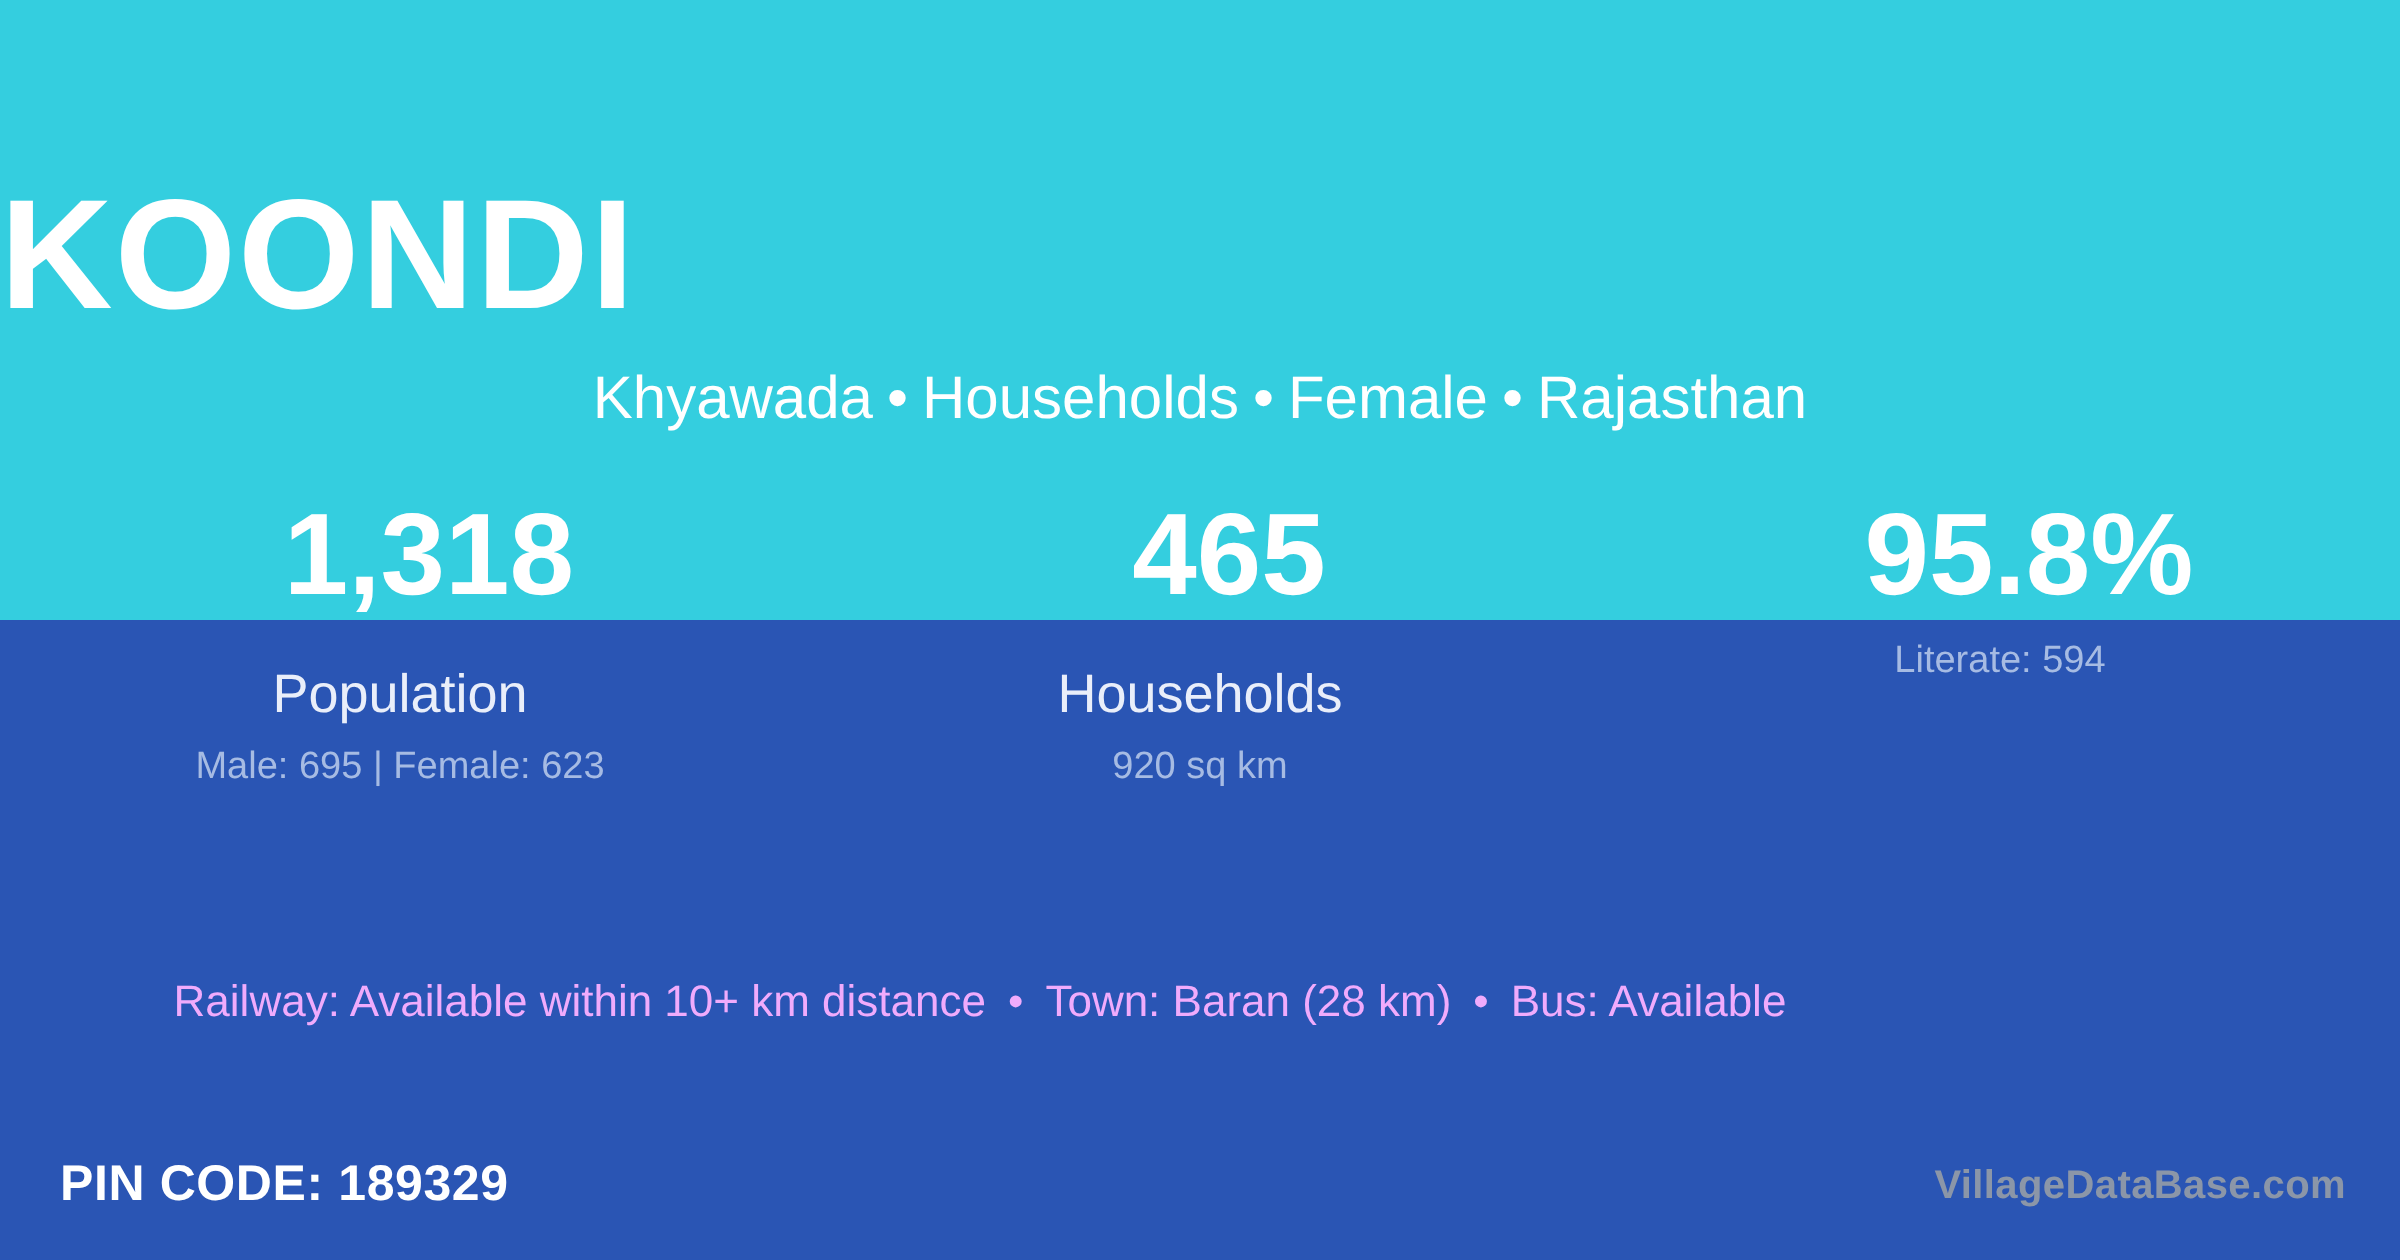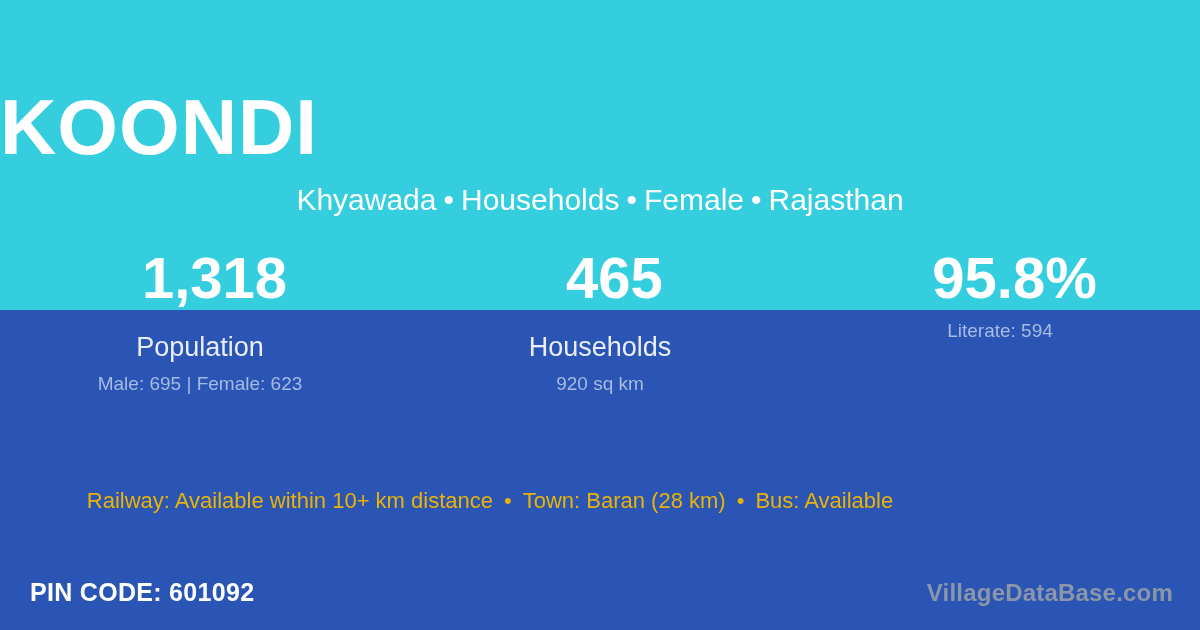--- a/index.html
+++ b/index.html
@@ -98,21 +98,21 @@
   }
   
   #infra-line {
     position: absolute;
     left: 0;
     top: 486px;
     width: 980px;
     text-align: center;
     font-size: 22px;
     font-weight: normal;
-    color: #eab308;
+    color: #f0abfc;
     line-height: 30px;
     white-space: nowrap;
   }
   #infra-line .sep {
     padding: 0 11px;
   }
   
   #pin-code {
     position: absolute;
     left: 30px;
@@ -121,21 +121,21 @@
     font-weight: bold;
     color: #ffffff;
     line-height: 30px;
     letter-spacing: 0.3px;
     white-space: nowrap;
   }
   #brand {
     position: absolute;
     right: 27px;
     top: 578px;
-    font-size: 24px;
+    font-size: 20px;
     font-weight: bold;
     color: #8b96a8;
     line-height: 30px;
     letter-spacing: 0.2px;
     white-space: nowrap;
   }
 </style>
 </head>
 <body>
 
@@ -167,17 +167,17 @@
       <div class="stat-value">95.8%</div>
       <div class="stat-sub">Literate: 594</div>
     </div>
 
   </div>
 
   <div id="infra-line">
     <span>Railway: Available within 10+ km distance</span><span class="sep">•</span><span>Town: Baran (28 km)</span><span class="sep">•</span><span>Bus: Available</span>
   </div>
 
-  <div id="pin-code">PIN CODE: 601092</div>
+  <div id="pin-code">PIN CODE: 189329</div>
 
   <div id="brand">VillageDataBase.com</div>
 
 </div>
 
 </body></html>

